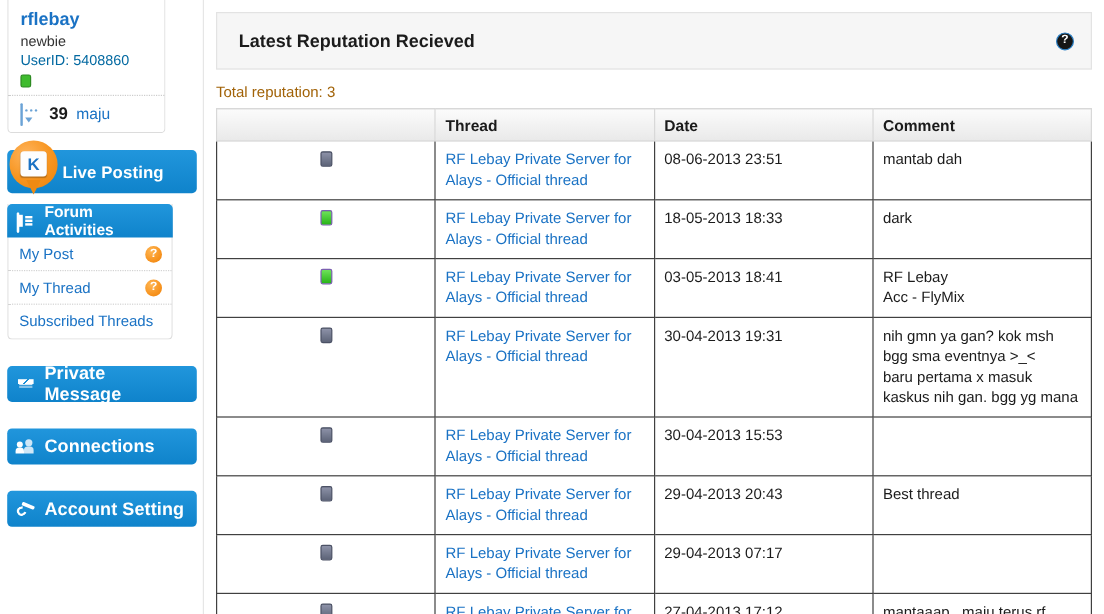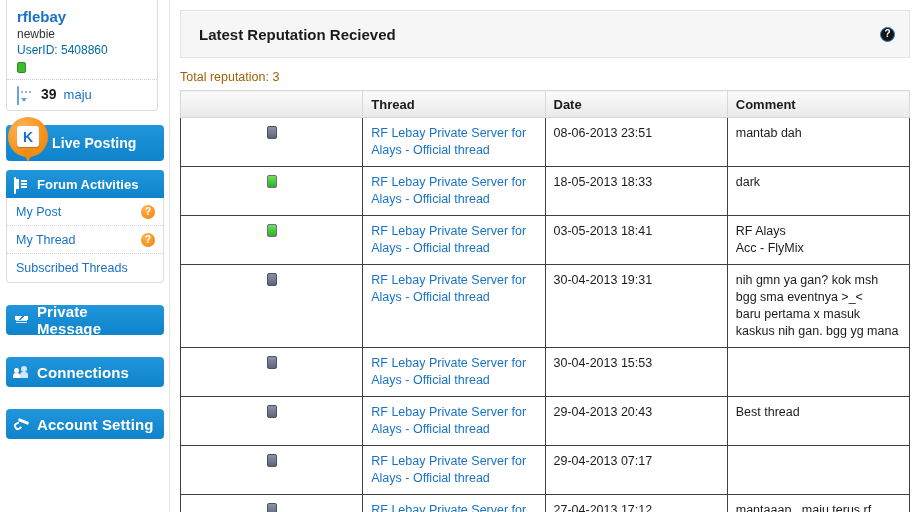--- a/index.html
+++ b/index.html
@@ -28,21 +28,21 @@
     border-right: 1px solid #e6e6e6;
     position: relative;
   }
   .user-card {
     border: 1px solid #dcdcdc;
     border-top: none;
     border-radius: 0 0 4px 4px;
     background: #fff;
     padding: 8px 10px 6px 10px;
     margin: 0 0 0 0;
-    width: 152px;
+    width: 132px;
   }
   .username {
     color: #1a72c4;
     font-weight: bold;
     font-size: 15px;
     line-height: 17px;
     margin-bottom: 2px;
   }
   .usertitle {
     color: #333;
@@ -150,21 +150,21 @@
     display: flex; align-items: center; justify-content: center;
     color: #1a72c4;
     font-weight: bold;
     font-size: 14px;
     line-height: 14px;
   }
 
   
   .panel {
     margin-top: 10px;
-    width: 158px;
+    width: 138px;
     border: 1px solid #dcdcdc;
     border-top: none;
     border-radius: 0 0 4px 4px;
     background: #fff;
   }
   .panel-head {
     display: flex; align-items: center;
     background: linear-gradient(180deg, #2196dc 0%, #0f83cb 100%);
     color: #fff;
     height: 28px;
@@ -448,21 +448,21 @@
             <td class="c-date">18-05-2013 18:33</td>
             <td class="c-comment">
               <span class="cmt-line">dark</span>
             </td>
           </tr>
           <tr>
             <td class="c-icon"><span class="rep-dot green"></span></td>
             <td class="c-thread"><a class="thread-link">RF Lebay Private Server for Alays - Official thread</a></td>
             <td class="c-date">03-05-2013 18:41</td>
             <td class="c-comment">
-              <span class="cmt-line">RF Alays</span>
+              <span class="cmt-line">RF Lebay</span>
               <span class="cmt-line">Acc - FlyMix</span>
             </td>
           </tr>
           <tr>
             <td class="c-icon"><span class="rep-dot gray"></span></td>
             <td class="c-thread"><a class="thread-link">RF Lebay Private Server for Alays - Official thread</a></td>
             <td class="c-date">30-04-2013 19:31</td>
             <td class="c-comment">
               <span class="cmt-line">nih gmn ya gan? kok msh bgg sma eventnya &gt;_&lt;</span>
               <span class="cmt-line">baru pertama x masuk kaskus nih gan. bgg yg mana</span>

